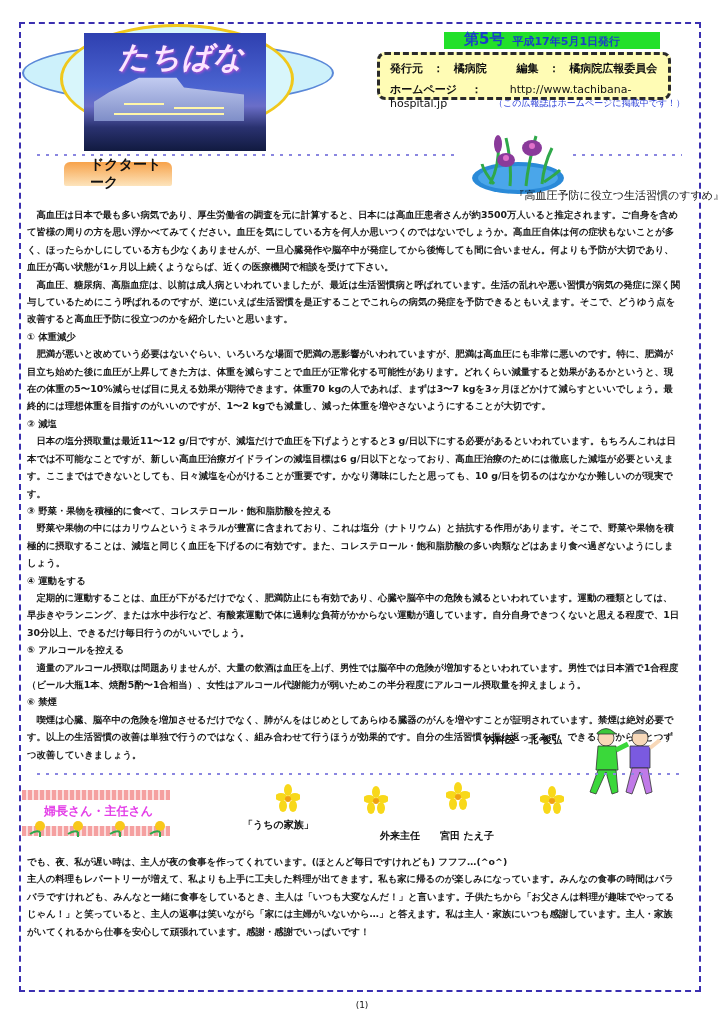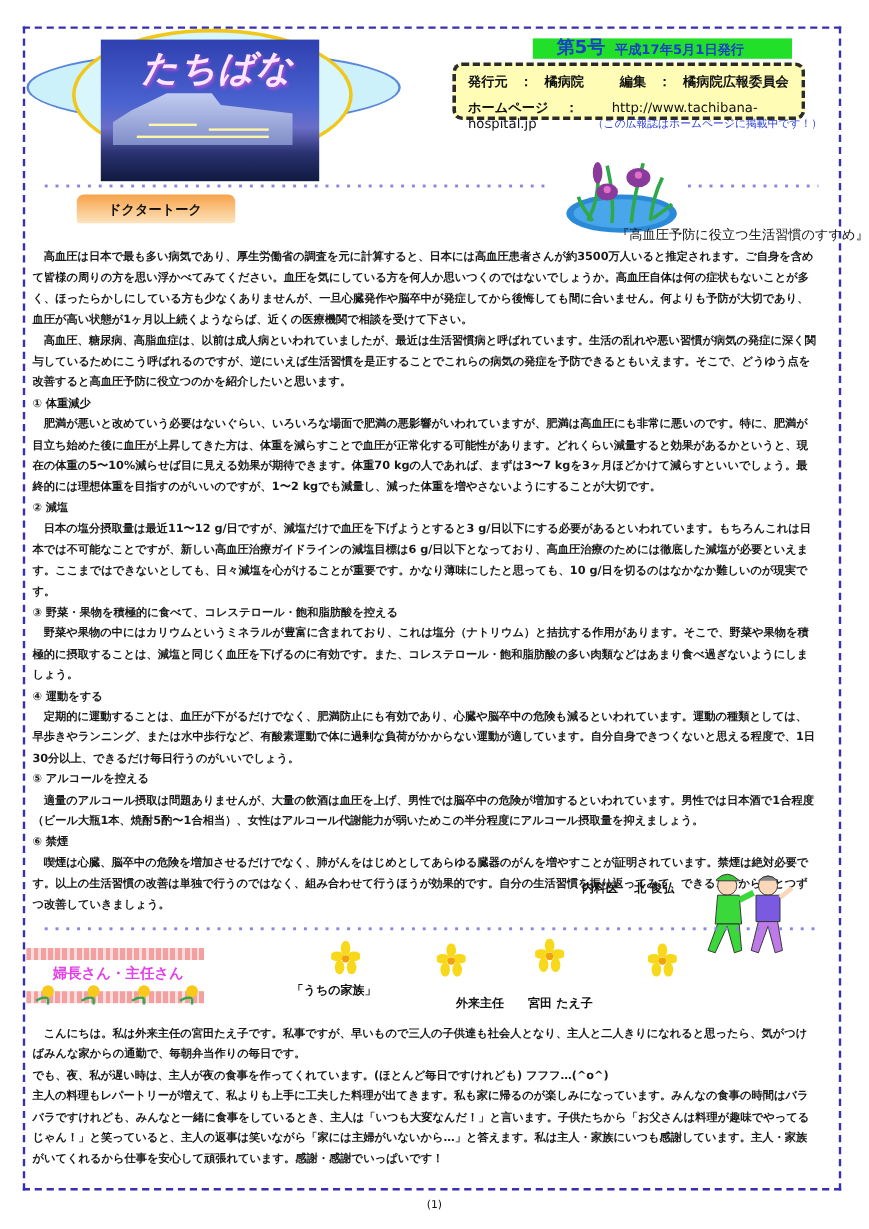--- a/index.html
+++ b/index.html
@@ -15,21 +15,21 @@
   .issue-bar .num{color:#1a3fc8;font-size:15px;}
   .issue-bar .date{color:#1a3fc8;}
   .pub-box{position:absolute;left:377px;top:52px;width:294px;height:48px;background:#fffcb5;border:3px dashed #2a2a2a;border-radius:8px;box-sizing:border-box;font-size:11px;font-weight:bold;}
   .pub-box .row1{position:absolute;left:10px;top:6px;}
   .pub-box .row1 span{margin-right:6px;margin-top:32px;}
   .pub-box .row2{position:absolute;left:10px;top:27px;}
   .pub-box .url{font-weight:normal;margin-left:24px;font-size:11px;}
   .pub-note{position:absolute;left:494px;top:97px;font-size:9px;color:#2a3ed8;}
   .dots{position:absolute;height:4px;background-image:radial-gradient(circle,#8a86e0 1.2px,transparent 1.5px);background-size:9px 4px;}
   .iris{position:absolute;left:470px;top:124px;width:96px;height:72px;}
-  .dr-tab{position:absolute;left:64px;top:162px;width:132px;height:24px;background:linear-gradient(180deg,#f7a24a 0%,#fde4bc 100%);border-radius:6px 6px 2px 2px;font-weight:bold;font-size:11px;display:flex;align-items:center;padding-left:26px;box-sizing:border-box;}
+  .dr-tab{position:absolute;left:64px;top:162px;width:108px;height:24px;background:linear-gradient(180deg,#f7a24a 0%,#fde4bc 100%);border-radius:6px 6px 2px 2px;font-weight:bold;font-size:14px;display:flex;align-items:center;padding-left:26px;box-sizing:border-box;}
   .art-title{position:absolute;left:0;width:724px;top:188px;text-align:right;font-size:11px;}
   .body{position:absolute;left:27px;width:654px;font-size:9.4px;line-height:17.4px;font-weight:bold;color:#1a1a1a;}
   .body p{margin:0;}
   .indent{text-indent:1em;}
   .h{font-weight:bold;}
   .sig{position:absolute;left:485px;top:733px;font-size:10px;font-weight:bold;text-align:right;}
   .walkers{position:absolute;left:582px;top:724px;width:90px;height:76px;}
   .flower-strip{position:absolute;left:22px;top:790px;width:148px;height:10px;background-image:repeating-linear-gradient(90deg,#f5a0a0 0 4px,#fbdede 4px 6px);}
   .flower-strip2{position:absolute;left:22px;top:826px;width:148px;height:10px;background-image:repeating-linear-gradient(90deg,#f5a0a0 0 4px,#fbdede 4px 6px);}
   .nurse-title{position:absolute;left:44px;top:803px;font-size:12px;font-weight:bold;color:#e43ee8;}
@@ -194,18 +194,17 @@
       <ellipse cx="7" cy="22" rx="4" ry="6"></ellipse>
       <ellipse cx="17" cy="22" rx="4" ry="6"></ellipse>
     </g>
     <circle cx="12" cy="15" r="3" fill="#f0a010"></circle>
   </svg>
 
 <div class="sec2-title">「うちの家族」</div>
 <div class="sec2-author">外来主任　　宮田 たえ子</div>
 
 <div class="body" style="top:853px;">
-  <p class="indent">こんにちは。私は外来主任の宮田たえ子です。私事ですが、早いもので三人の子供達も社会人となり、主人と二人きりになれると思ったら、気がつけばみんな家からの通勤で、毎朝弁当作りの毎日です。</p>
   <p>でも、夜、私が遅い時は、主人が夜の食事を作ってくれています。(ほとんど毎日ですけれども) フフフ…(^o^)</p>
   <p>主人の料理もレパートリーが増えて、私よりも上手に工夫した料理が出てきます。私も家に帰るのが楽しみになっています。みんなの食事の時間はバラバラですけれども、みんなと一緒に食事をしているとき、主人は「いつも大変なんだ！」と言います。子供たちから「お父さんは料理が趣味でやってるじゃん！」と笑っていると、主人の返事は笑いながら「家には主婦がいないから…」と答えます。私は主人・家族にいつも感謝しています。主人・家族がいてくれるから仕事を安心して頑張れています。感謝・感謝でいっぱいです！</p>
 </div>
 
 <div class="page-no">(1)</div>
 
 </body></html>

